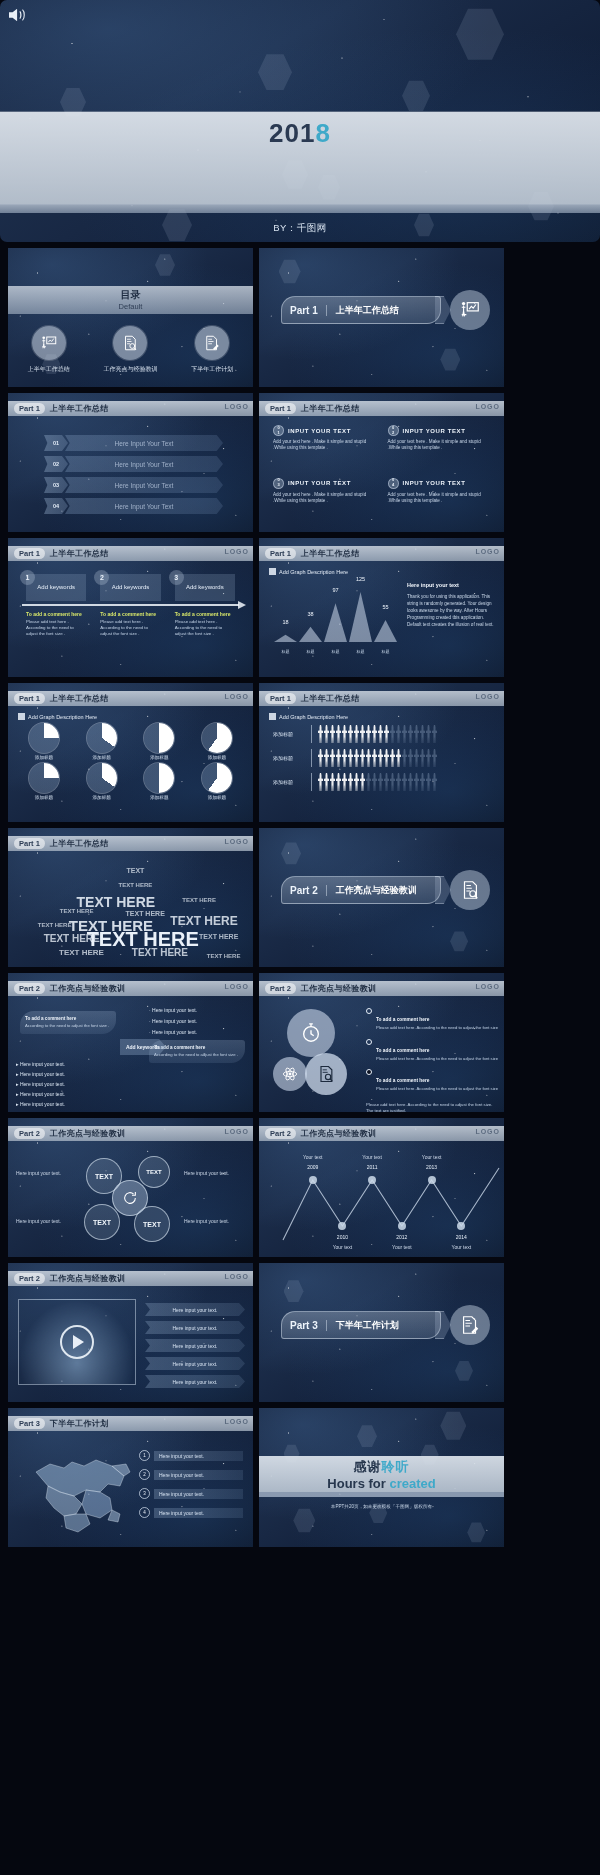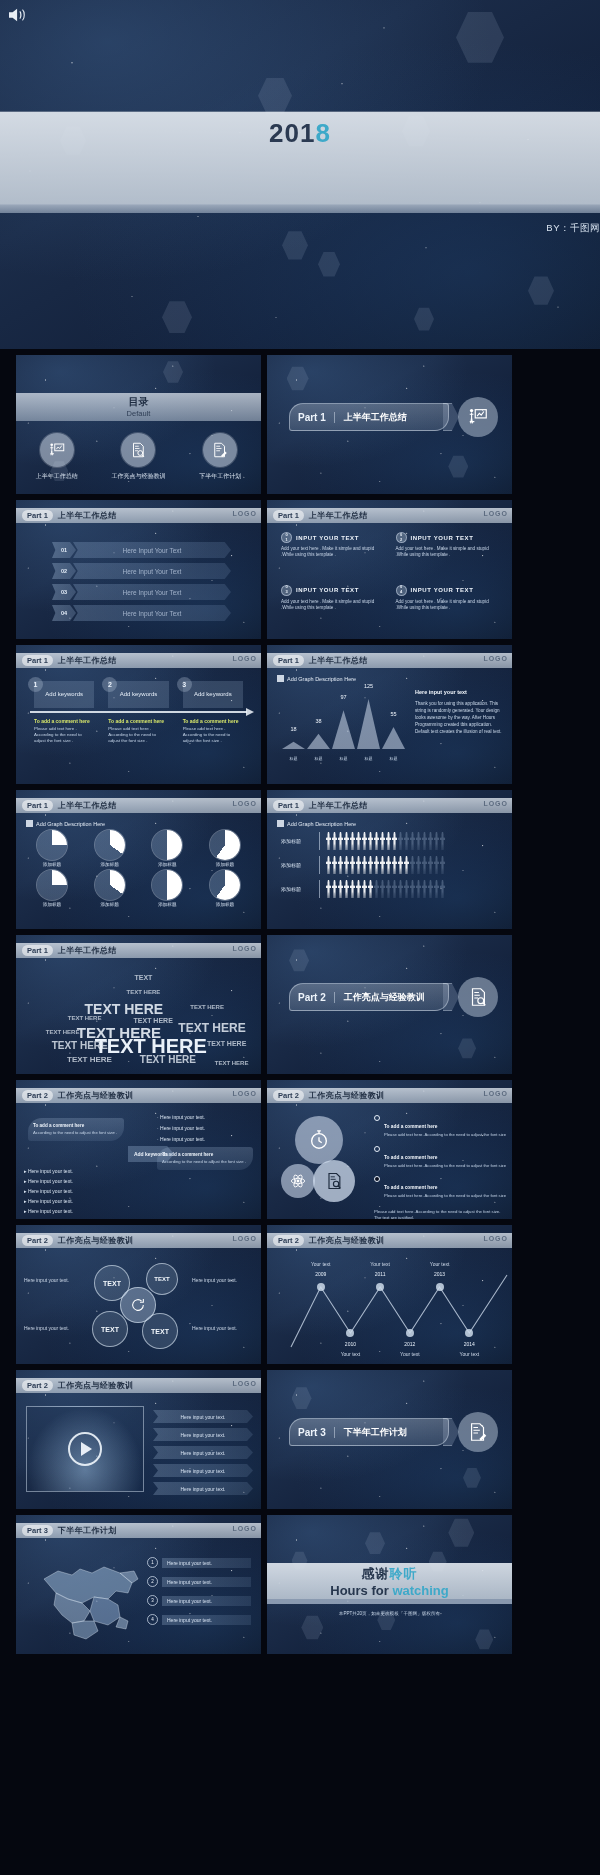--- a/index.html
+++ b/index.html
@@ -36,44 +36,44 @@
       radial-gradient(1px 1px at 5% 49%,  rgba(255,255,255,.5), transparent),
       radial-gradient(1px 1px at 93% 88%, rgba(255,255,255,.5), transparent),
       radial-gradient(1px 1px at 40% 38%, rgba(255,255,255,.4), transparent),
       radial-gradient(1px 1px at 80% 58%, rgba(255,255,255,.45), transparent);
   }
   .hexrow{position:absolute;inset:0;pointer-events:none;z-index:1;}
   .hex{position:absolute;background:rgba(190,210,235,.13);
        clip-path:polygon(25% 3%,75% 3%,100% 50%,75% 97%,25% 97%,0% 50%);}
 
   
-  .cover{width:600px;height:349px;}
+  .cover{width:600px;height:242px;border-radius:7px;}
   .cover .band{
     position:absolute;left:0;right:0;top:112px;height:92px;z-index:3;
     background:linear-gradient(180deg,rgba(225,231,238,.93),rgba(198,208,219,.88));
     box-shadow:0 0 0 1px rgba(255,255,255,.25);
   }
   .cover .band2{
     position:absolute;left:0;right:0;top:204px;height:9px;z-index:3;
     background:linear-gradient(180deg,rgba(180,192,207,.85),rgba(150,165,185,.7));
   }
   .cover-title-wrap{position:absolute;left:0;right:0;top:112px;z-index:5;text-align:center;}
   .yr{font-size:26px;font-weight:bold;color:#2b3a52;letter-spacing:1px;line-height:32px;padding-top:5px;}
   .yr .acc{color:#3ea9c9;}
   .maintitle{font-size:27px;font-weight:bold;color:#24344c;line-height:34px;letter-spacing:1px;}
   .maintitle .acc{color:#3ea9c9;}
-  .byline{position:absolute;left:0;right:0;top:222px;z-index:5;text-align:right;
+  .byline{position:absolute;left:0;right:0;top:222px;z-index:5;text-align:center;
           font-size:9.5px;color:#d7e2ef;letter-spacing:.5px;}
   .speaker{position:absolute;left:7px;top:6px;z-index:6;width:22px;height:18px;}
 
   
   .grid{position:relative;width:600px;}
   .row{display:flex;gap:6px;padding:0 0 6px 0;}
   .cell{width:245px;height:139px;position:relative;overflow:hidden;flex:0 0 245px;}
-  .row > .cell:first-child{margin-left:16px;}
+  .row > .cell:first-child{margin-left:8px;}
 
   
   .hdr{position:absolute;left:0;right:0;top:8px;height:15px;z-index:6;
        background:linear-gradient(180deg,rgba(214,222,231,.82),rgba(176,188,202,.74));
        display:flex;align-items:center;}
   .hdr .pill{margin-left:6px;font-size:7.5px;font-weight:bold;color:#2c3c54;
        background:rgba(255,255,255,.55);border-radius:7px;padding:1px 5px;}
   .hdr .htxt{margin-left:5px;font-size:8px;font-weight:bold;color:#1f2d42;letter-spacing:.4px;}
   .logo{position:absolute;right:4px;top:10px;z-index:7;font-size:7px;color:#5d6c80;font-weight:bold;letter-spacing:1px;}
 
@@ -921,20 +921,20 @@
           <div class="hex" style="left:10%;top:26%;width:16px;height:19px;"></div>
           <div class="hex" style="left:66%;top:26%;width:18px;height:21px;"></div>
           <div class="hex" style="left:14%;top:72%;width:22px;height:25px;"></div>
           <div class="hex" style="left:45%;top:68%;width:18px;height:21px;"></div>
           <div class="hex" style="left:85%;top:82%;width:18px;height:21px;"></div>
         </div>
         <div class="th-band"></div>
         <div class="th-band2"></div>
         <div class="th-txt">
           <div class="cn"><span>感谢</span><span class="acc">聆听</span></div>
-          <div class="en"><span>Hours for </span><span class="acc">watching</span></div>
+          <div class="en"><span>Hours for </span><span class="acc">created</span></div>
         </div>
         <div class="th-sub">本PPT共20页，如未更改模板「千图网」版权所有</div>
       </div>
     </div>
 
   </div>
 </div>
 
 </body></html>

